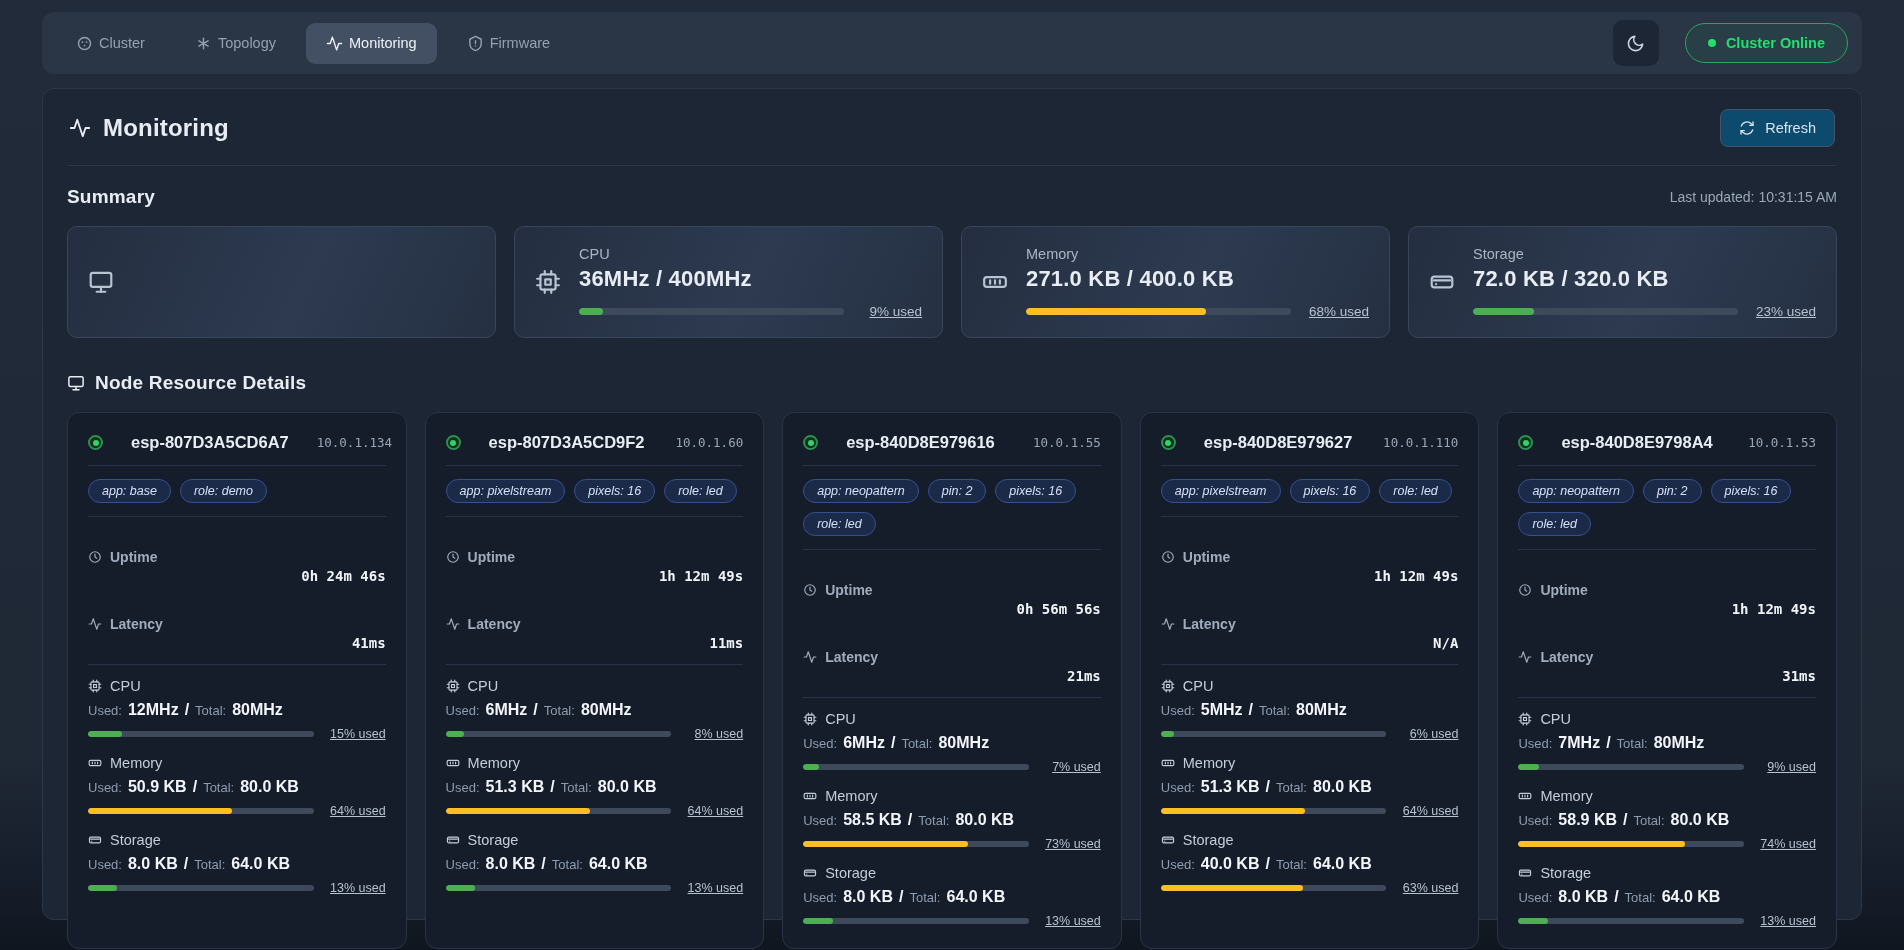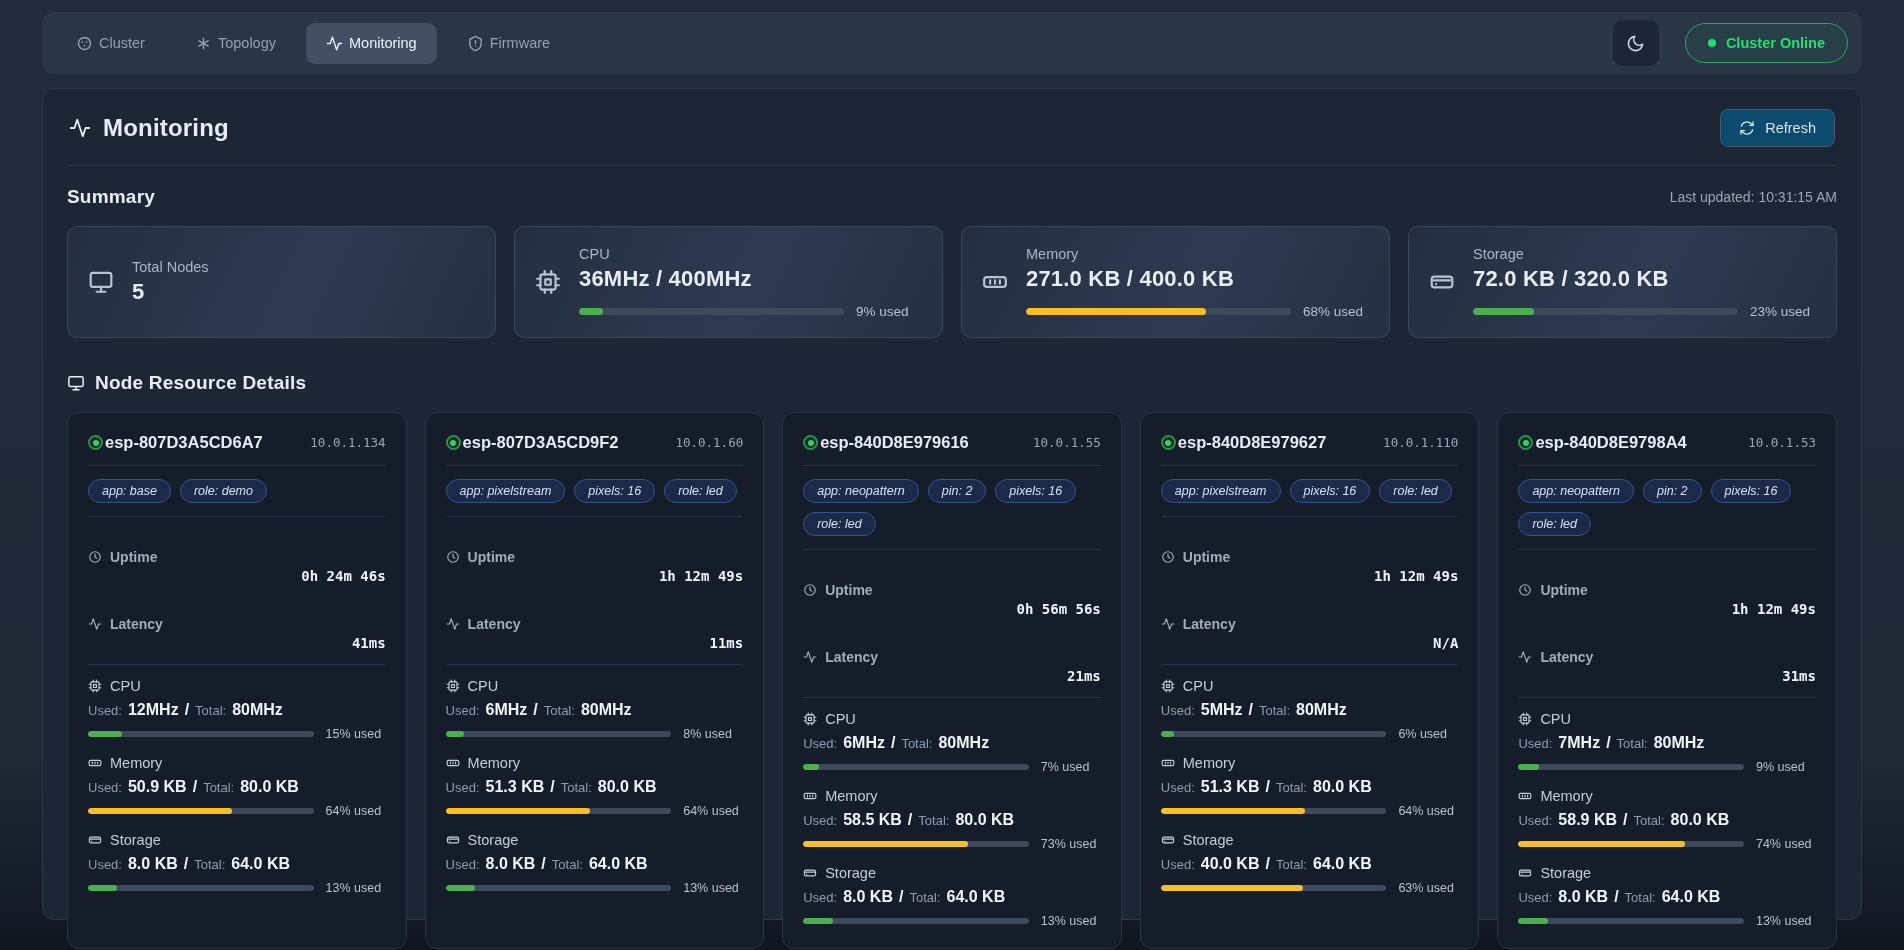--- a/index.html
+++ b/index.html
@@ -49,28 +49,28 @@
     background:linear-gradient(115deg,#242e40 0%,#2d3a50 55%,#253042 100%);
     border:1px solid #394559;min-height:112px;box-sizing:border-box;}
   .scard-icon svg{width:26px;height:26px;}
   .scard-icon{color:#b9c4d3;}
   .scard-body{flex:1;min-width:0;}
   .scard-label{color:#aab6c5;font-size:14.5px;}
   .scard-value{font-size:22px;font-weight:700;margin-top:4px;letter-spacing:.2px;}
   .progress-row{display:flex;align-items:center;gap:12px;margin-top:12px;}
   .track{flex:1;height:7px;border-radius:4px;background:#3e4a5c;overflow:hidden;}
   .fill{height:100%;border-radius:4px;}
-  .pct{color:#b7c2d0;font-size:13.5px;white-space:nowrap;min-width:66px;text-align:left;}
+  .pct{color:#b7c2d0;font-size:13.5px;white-space:nowrap;min-width:66px;text-align:right;text-decoration:underline;}
 
   .nodes-head{display:flex;align-items:center;gap:10px;margin-top:34px;}
   .nodes-head .icon svg{width:18px;height:18px;}
   .node-cards{display:flex;gap:18px;margin-top:18px;align-items:stretch;}
   .ncard{flex:1;min-width:0;background:#151d2b;border:1px solid #2b3547;border-radius:12px;
     padding:20px;box-sizing:border-box;display:flex;flex-direction:column;}
-  .ncard-head{display:flex;align-items:center;gap:2px;}
+  .ncard-head{display:flex;align-items:center;gap:28px;}
   .sdot{width:15px;height:15px;border-radius:50%;background:#14301f;border:2px solid #2f8f4e;
     display:flex;align-items:center;justify-content:center;flex:none;box-sizing:border-box;}
   .sdot .inner{width:6px;height:6px;border-radius:50%;background:#35d06a;}
   .nname{font-weight:700;font-size:16.5px;white-space:nowrap;}
   .nip{margin-left:auto;font-family:"DejaVu Sans Mono",monospace;font-size:12.5px;color:#98a5b5;white-space:nowrap;}
   .divider{height:1px;background:#28334a;margin:13px 0;}
   .tags{display:flex;flex-wrap:wrap;gap:9px;font-style:italic;}
   .tag{background:#1c2a4a;border:1px solid #33508f;color:#d6e0f4;padding:4px 13px;border-radius:15px;font-size:12.5px;}
   .kv-rows{display:flex;flex-direction:column;gap:13px;}
   .kv{display:flex;justify-content:space-between;align-items:center;}
@@ -176,25 +176,20 @@
     </div>
     <div class="summary-cards" id="summary-cards">
         <div class="scard">
     <span class="icon scard-icon">
             <svg viewBox="0 0 24 24">
               <rect x="2.5" y="3.5" width="19" height="13" rx="2"></rect>
               <path d="M8 21h8"></path>
               <path d="M12 16.5V21"></path>
             </svg>
           </span>
-    <div class="scard-body">
-      <div class="scard-label">Total Nodes</div>
-      <div class="scard-value">5</div>
-
-    </div>
   </div>
         <div class="scard">
     <span class="icon scard-icon">
             <svg viewBox="0 0 24 24">
               <rect x="5" y="5" width="14" height="14" rx="2"></rect>
               <rect x="9.5" y="9.5" width="5" height="5"></rect>
               <path d="M9 2v3M15 2v3M9 19v3M15 19v3M2 9h3M2 15h3M19 9h3M19 15h3"></path>
             </svg>
           </span>
     <div class="scard-body">

